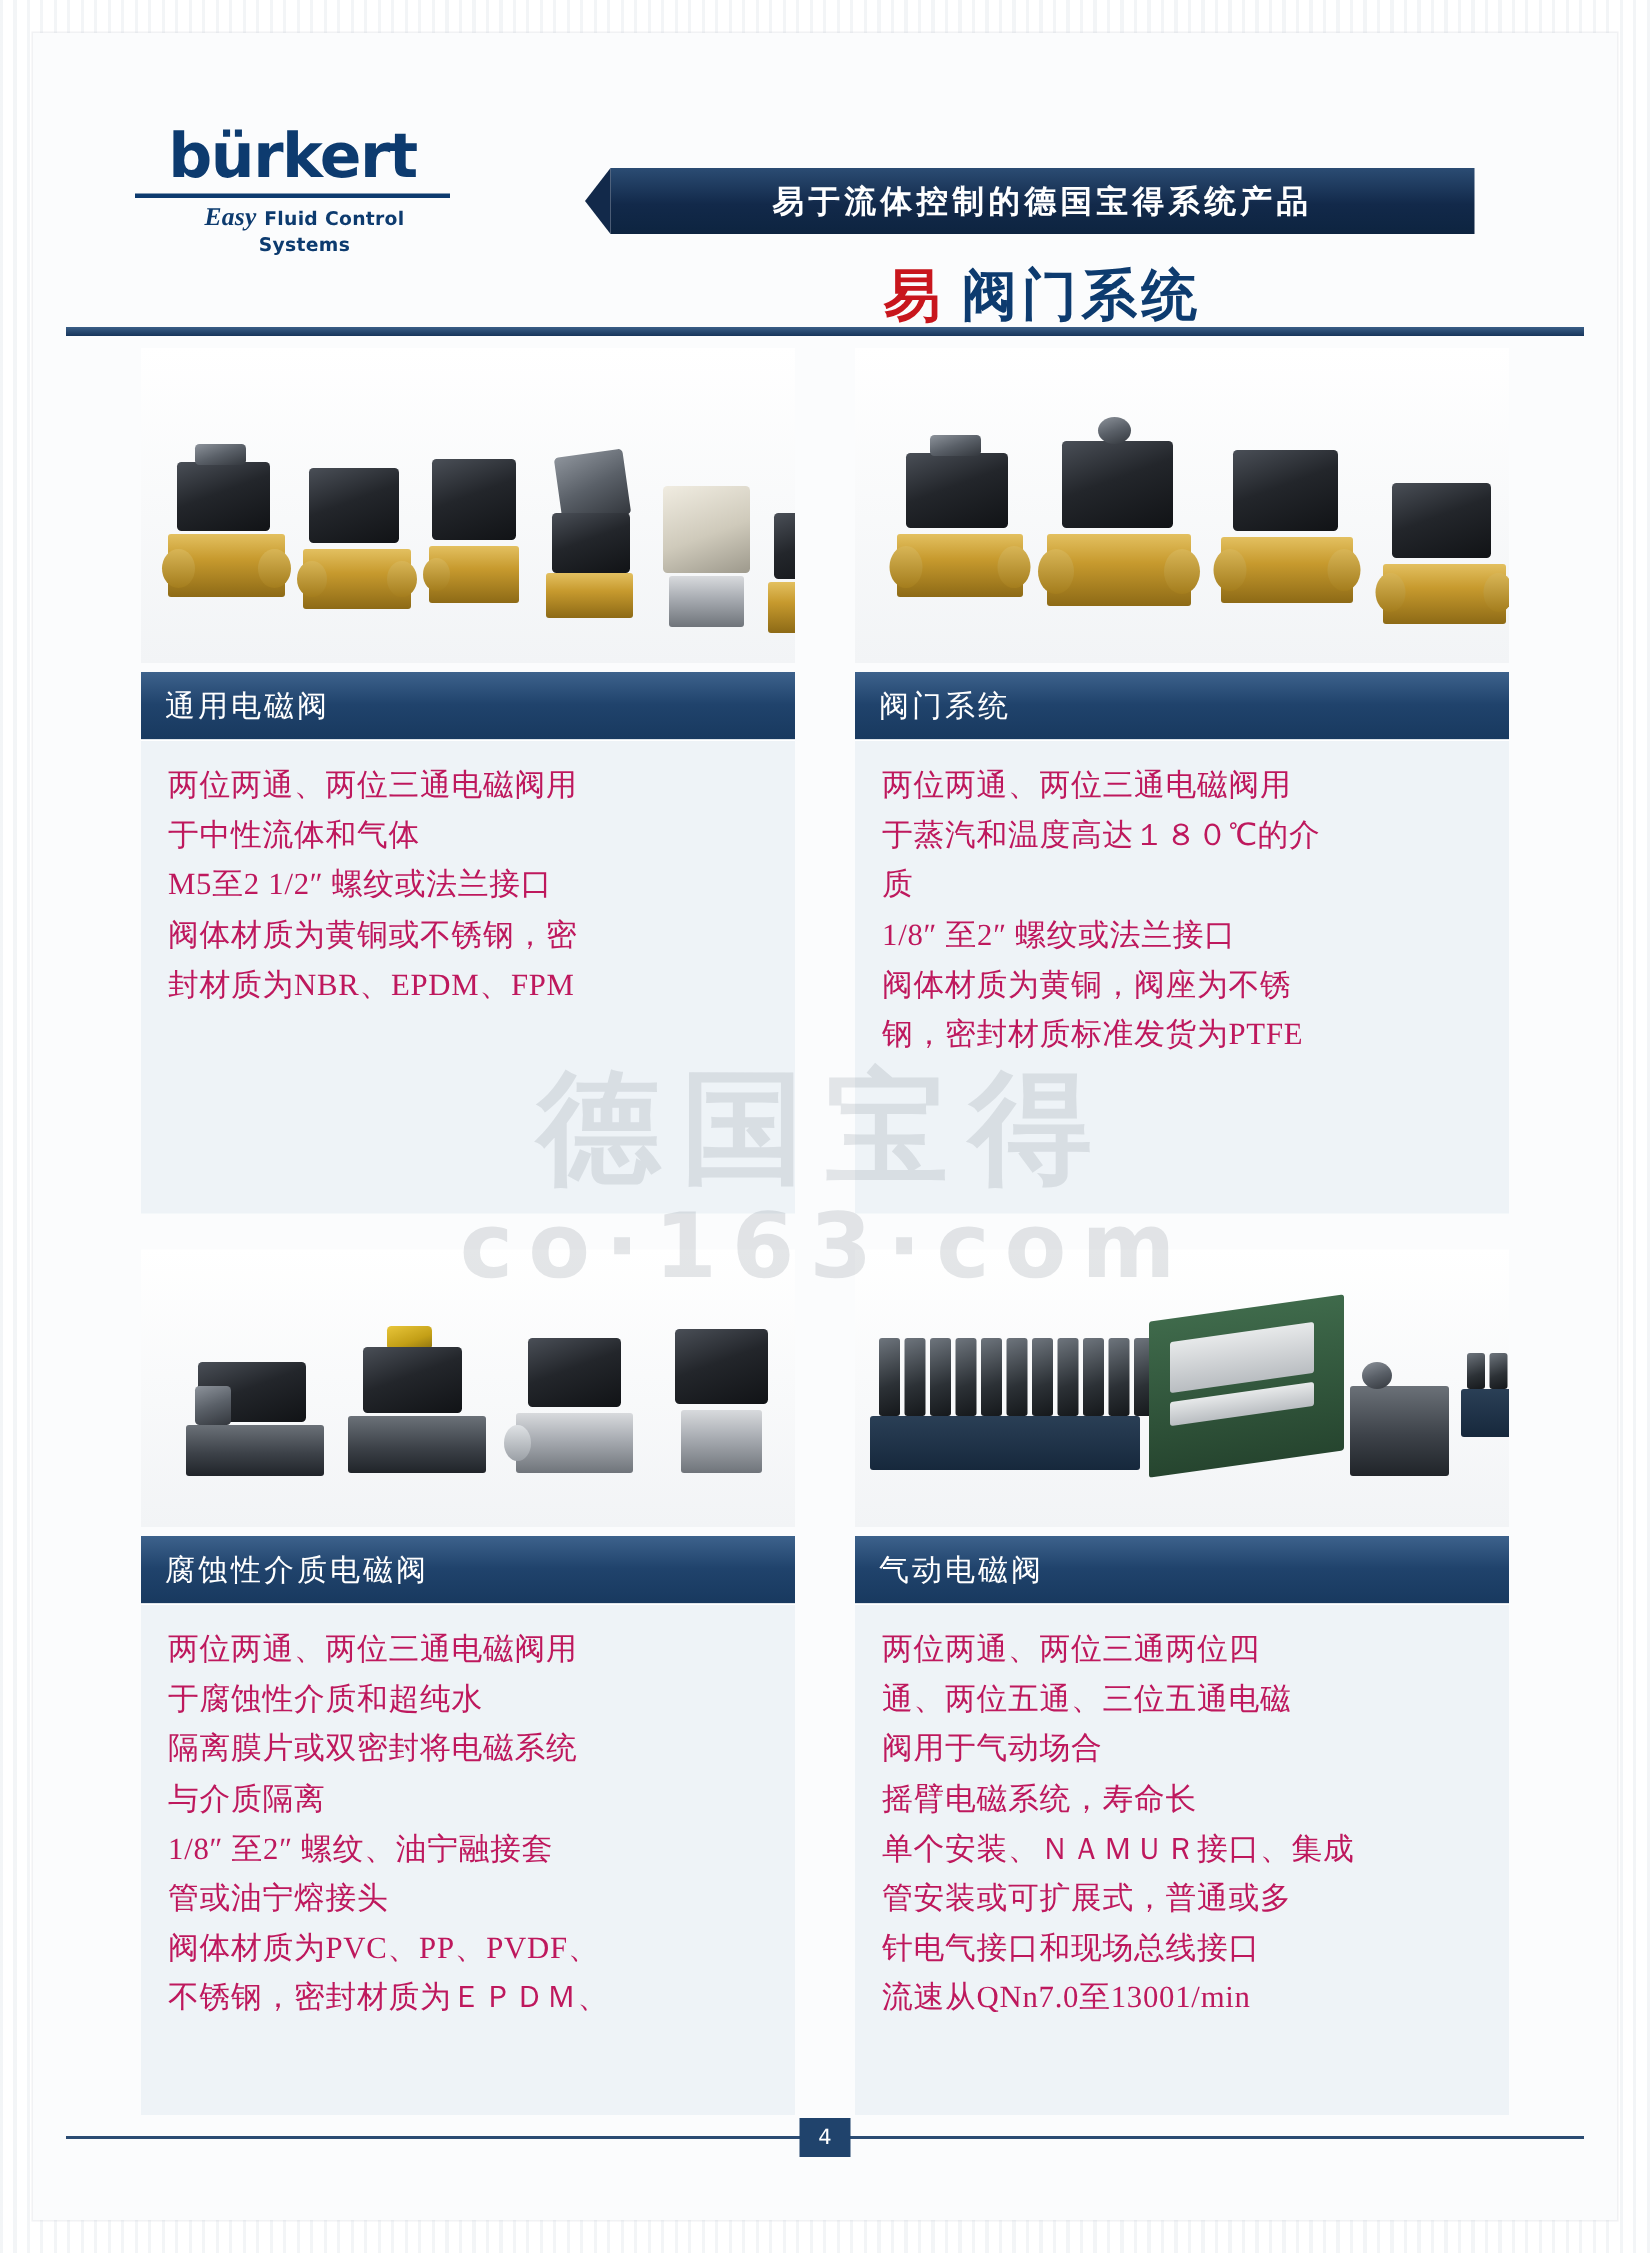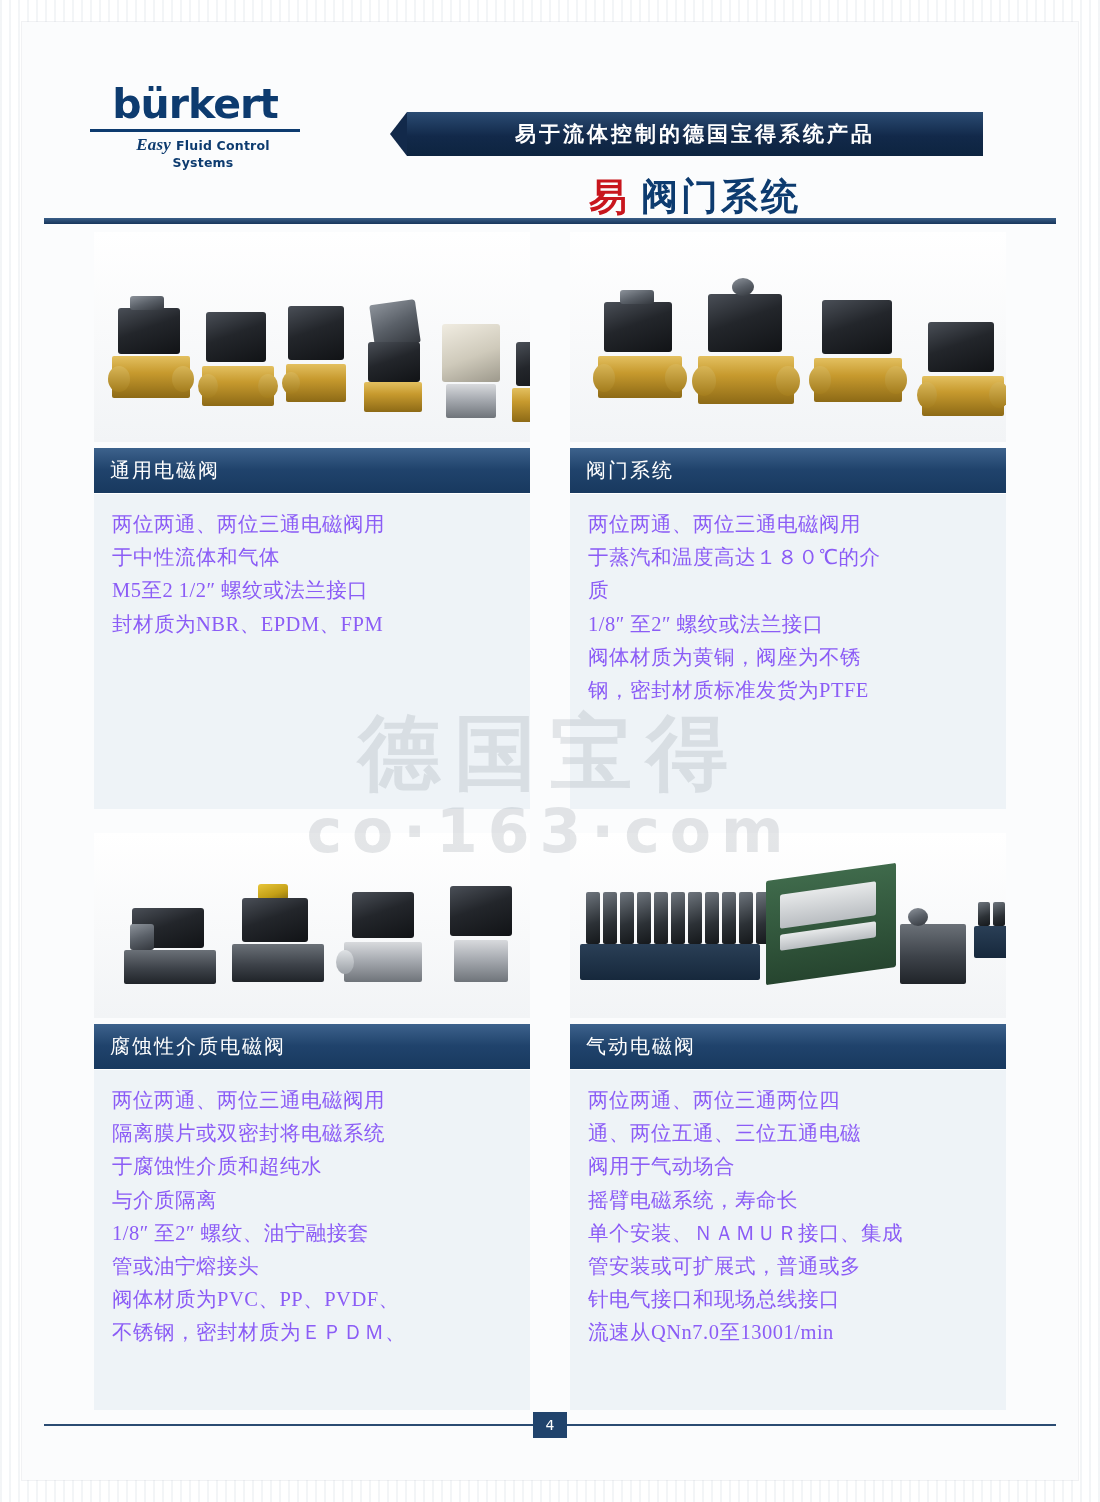--- a/index.html
+++ b/index.html
@@ -176,21 +176,21 @@
   }
   .block-body {
     background: #eef3f7;
     border-top: 1px solid #ffffff;
     padding: 14px 18px 16px 18px;
     flex: 1;
   }
   .line {
     font-family: "Liberation Serif", serif;
     font-size: 20.5px;
-    color: #8b5cf6;
+    color: #be185d;
     line-height: 1.62;
     letter-spacing: .5px;
     white-space: pre-wrap;
   }
 
   
   .watermark {
     position: absolute;
     left: 0; right: 0;
     top: 690px;
@@ -377,20 +377,21 @@
             <div class="coil" style="left:4px;top:0;width:58px;height:44px;"></div>
             <div class="body-brass" style="left:0;top:46px;width:66px;height:34px;"></div>
 
           </div>
         </div>
         <div class="block-title">通用电磁阀</div>
         <div class="block-body">
           <div class="line">两位两通、两位三通电磁阀用</div>
           <div class="line">于中性流体和气体</div>
           <div class="line">M5至2 1/2″ 螺纹或法兰接口</div>
+          <div class="line">阀体材质为黄铜或不锈钢，密</div>
           <div class="line">封材质为NBR、EPDM、FPM</div>
         </div>
       </div>
 
       <div class="block">
         <div class="photo">
           <div class="valve" style="left:28px;bottom:22px;width:84px;height:118px;">
             <div class="coil" style="left:6px;top:0;width:68px;height:50px;"></div>
             <div class="coil light" style="left:22px;top:-12px;width:34px;height:14px;"></div>
             <div class="body-brass" style="left:0;top:54px;width:84px;height:42px;"></div>
@@ -446,22 +447,22 @@
             <div class="port" style="left:-4px;top:58px;width:18px;height:24px;background:linear-gradient(180deg,#dfe2e5,#9ba0a6);"></div>
           </div>
           <div class="valve" style="left:350px;bottom:16px;width:74px;height:116px;">
             <div class="coil" style="left:6px;top:0;width:62px;height:50px;"></div>
             <div class="body-gray" style="left:10px;top:54px;width:54px;height:42px;"></div>
           </div>
         </div>
         <div class="block-title">腐蚀性介质电磁阀</div>
         <div class="block-body">
           <div class="line">两位两通、两位三通电磁阀用</div>
+          <div class="line">于腐蚀性介质和超纯水</div>
           <div class="line">隔离膜片或双密封将电磁系统</div>
-          <div class="line">于腐蚀性介质和超纯水</div>
           <div class="line">与介质隔离</div>
           <div class="line">1/8″ 至2″ 螺纹、油宁融接套</div>
           <div class="line">管或油宁熔接头</div>
           <div class="line">阀体材质为PVC、PP、PVDF、</div>
           <div class="line">不锈钢，密封材质为ＥＰＤＭ、</div>
         </div>
       </div>
 
       <div class="block">
         <div class="photo tall">

